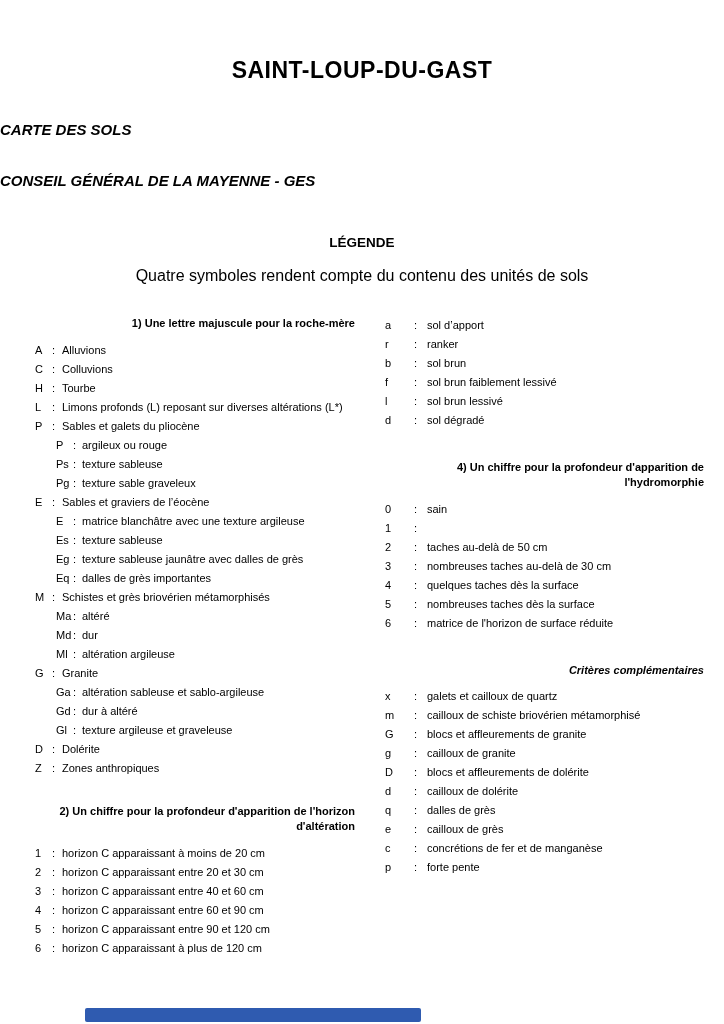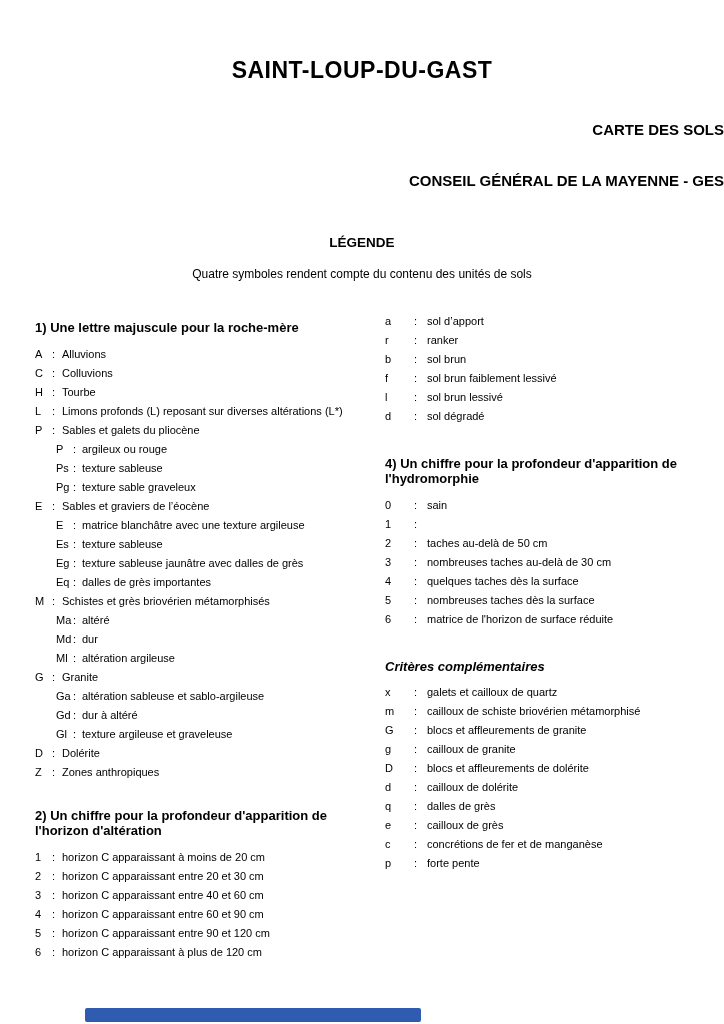--- a/index.html
+++ b/index.html
@@ -20,39 +20,40 @@
     margin: 0;
     padding-top: 57px;
     text-align: center;
     font-size: 23px;
     font-weight: bold;
     letter-spacing: 0.5px;
   }
   .doc-subtitle {
     margin: 0;
     margin-top: 37px;
-    text-align: right;
+    text-align: left;
     font-size: 15px;
     font-weight: bold;
+    font-style: italic;
   }
   .doc-subtitle.second {
     margin-top: 34px;
   }
   .legend-title {
     margin: 0;
     margin-top: 46px;
     text-align: center;
     font-size: 13.5px;
     font-weight: bold;
   }
   .legend-intro {
     margin: 0;
     margin-top: 17px;
     text-align: center;
-    font-size: 12px;
+    font-size: 16px;
     font-weight: normal;
   }
   .columns {
     display: flex;
     margin-top: 31px;
     padding-left: 35px;
     padding-right: 20px;
     align-items: flex-start;
   }
   .col-left {
@@ -64,24 +65,25 @@
     flex: 1 1 auto;
     min-width: 0;
   }
   section.legend-section + section.legend-section {
     margin-top: 26px;
   }
   .col-right section.legend-section + section.legend-section {
     margin-top: 30px;
   }
   .sec-heading {
-    margin: 8px 0 10px 0;
-    font-size: 13px;
+    margin: 0 0 10px 0;
+    font-size: 11px;
     font-weight: bold;
     line-height: 15px;
+    text-align: right;
   }
   .sec-heading.italic {
     font-style: italic;
     margin-bottom: 9px;
   }
   .entries {
     font-size: 11px;
   }
   .entry {
     display: grid;

